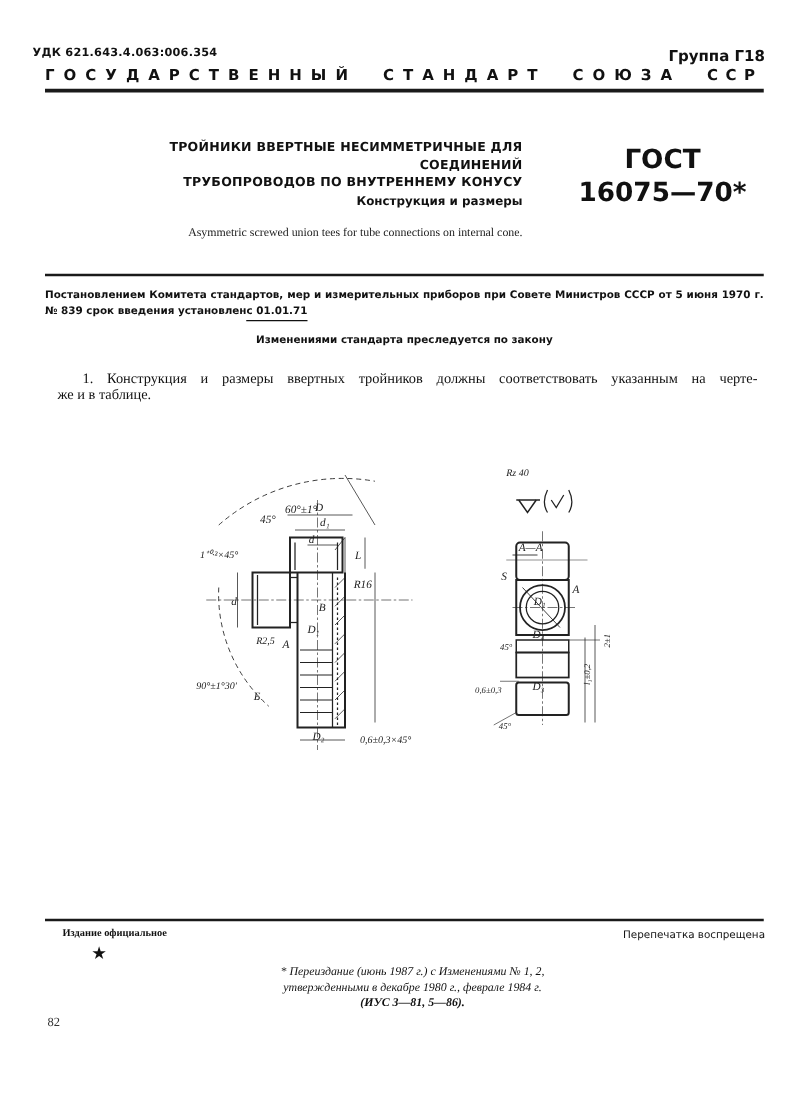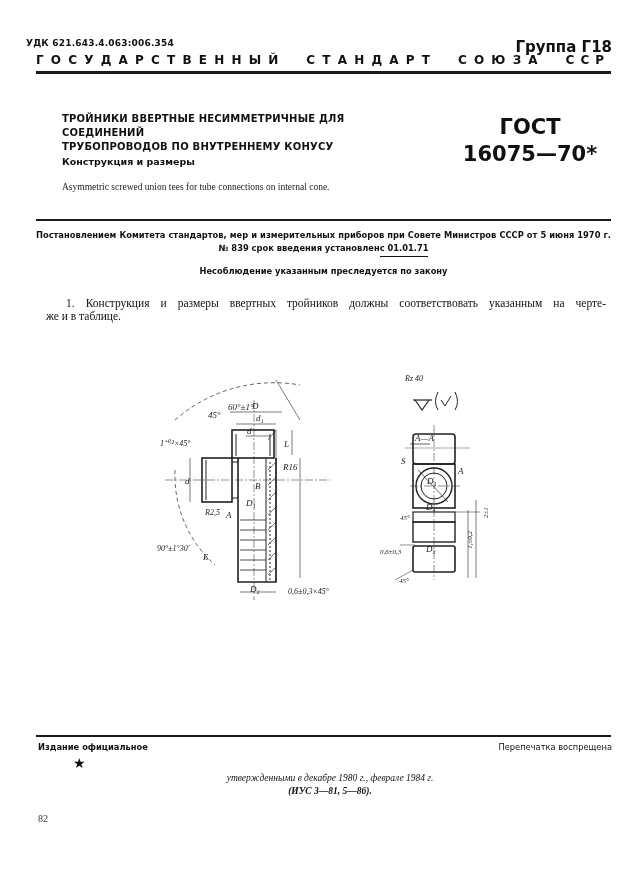--- a/index.html
+++ b/index.html
@@ -1,39 +1,39 @@
 <!DOCTYPE html>
 <html><head>
 <meta charset="utf-8">
 <style>
   html, body { margin: 0; padding: 0; background: #ffffff; }
   body { width: 636px; height: 877px; position: relative; overflow: hidden;
          font-family: "DejaVu Sans", sans-serif; color: #111; }
   .abs { position: absolute; }
   .udk { left: 26px; top: 38px; font-size: 9px; font-weight: bold; letter-spacing: 0.2px; }
-  .group { right: 24px; top: 38px; font-size: 15px; font-weight: bold; }
+  .group { right: 24px; top: 38px; font-size: 12px; font-weight: bold; }
   .banner { left: 36px; top: 53px; width: 574px; display: flex; justify-content: space-between;
             font-size: 12px; font-weight: bold; }
   .banner .w { letter-spacing: 7.2px; }
   .rule-top { left: 36px; top: 71px; width: 575px; height: 3px; background: #1a1a1a; }
-  .title-block { left: 62px; top: 112px; width: 356px; text-align: left; }
+  .title-block { left: 62px; top: 112px; width: 356px; text-align: right; }
   .title-ru { font-size: 10px; font-weight: bold; line-height: 14px; letter-spacing: 0.2px; }
   .subtitle-ru { font-size: 9.5px; font-weight: bold; margin-top: 2px; }
   .title-en { font-family: "Liberation Serif", serif; font-size: 9.5px; line-height: 11px; margin-top: 15px; color: #222; }
   .gost { left: 450px; top: 114px; width: 160px; text-align: center; font-size: 21px; font-weight: bold; line-height: 27px; }
   .rule-mid { left: 36px; top: 219px; width: 575px; height: 2px; background: #1a1a1a; }
   .decree { left: 36px; top: 229px; width: 575px; font-size: 8.3px; font-weight: bold; line-height: 13px; }
-  .decree .row { display: flex; justify-content: center; }
+  .decree .row { display: flex; justify-content: flex-start; }
   .date-eff { border-bottom: 1.5px solid #111; padding-bottom: 1px; }
   .law { left: 36px; top: 266px; width: 575px; text-align: center; font-size: 8.3px; font-weight: bold; }
   .para { left: 46px; top: 296px; width: 560px; font-family: "Liberation Serif", serif; font-size: 11.5px; line-height: 14px; text-indent: 20px; text-align: justify; }
   .para2 { left: 46px; top: 310px; font-family: "Liberation Serif", serif; font-size: 11.5px; }
   .drawing { left: 140px; top: 360px; width: 400px; height: 260px; }
   .rule-bottom { left: 36px; top: 735px; width: 575px; height: 2px; background: #1a1a1a; }
-  .official { left: 38px; top: 742px; font-size: 8.3px; font-weight: bold; }
+  .official { left: 50px; top: 742px; font-size: 8.3px; font-weight: bold; font-family: Liberation Serif, serif; }
   .noreprint { right: 24px; top: 742px; font-size: 8.3px; font-weight: normal; }
   .star { left: 73px; top: 755px; font-size: 14px; }
   .footnote { left: 190px; top: 772px; width: 280px; text-align: center; font-family: "Liberation Serif", serif; font-style: italic; font-size: 9.5px; line-height: 12.5px; }
   .pageno { left: 38px; top: 813px; font-family: "Liberation Serif", serif; font-size: 10px; color: #333; }
   svg text { font-family: "Liberation Serif", serif; font-style: italic; fill: #222; }
 </style>
 </head>
 <body>
 
 <div class="abs udk">УДК 621.643.4.063:006.354</div>
@@ -61,21 +61,21 @@
 
 <div class="abs rule-mid"></div>
 
 <div class="abs decree">
   <div style="text-align:justify;text-align-last:justify;">Постановлением Комитета стандартов, мер и измерительных приборов при Совете Министров СССР от 5 июня 1970 г.</div>
   <div class="row">
     <span>№ 839 срок введения установлен</span>
     <span class="date-eff">с 01.01.71</span>
   </div>
 </div>
-<div class="abs law">Несоблюдение указанным преследуется по закону</div>
+<div class="abs law">Изменениями стандарта преследуется по закону</div>
 
 <div class="abs para" style="text-align-last:justify;">1. Конструкция и размеры ввертных тройников должны соответствовать указанным на черте-</div>
 <div class="abs para2">же и в таблице.</div>
 
 <svg class="abs drawing" viewBox="140 360 400 260" width="400" height="260" stroke="#222" fill="none" stroke-width="1">
 
   <g>
     <path d="M175 420 A150 150 0 0 1 300 385" stroke-dasharray="4 3" stroke-width="0.7"></path>
     <path d="M175 470 A120 120 0 0 0 215 565" stroke-dasharray="4 3" stroke-width="0.7"></path>
 
@@ -184,17 +184,18 @@
     <text transform="translate(472,548) rotate(-90)" font-size="7">l₁±0,2</text>
   </g>
 </svg>
 
 <div class="abs rule-bottom"></div>
 <div class="abs official">Издание официальное</div>
 <div class="abs noreprint">Перепечатка воспрещена</div>
 <div class="abs star">★</div>
 
 <div class="abs footnote">
+  <div>* Переиздание (июнь 1987 г.) с Изменениями № 1, 2,</div>
   <div>утвержденными в декабре 1980 г., феврале 1984 г.</div>
   <div style="font-weight:bold">(ИУС 3—81, 5—86).</div>
 </div>
 
 <div class="abs pageno">82</div>
 
 </body></html>

